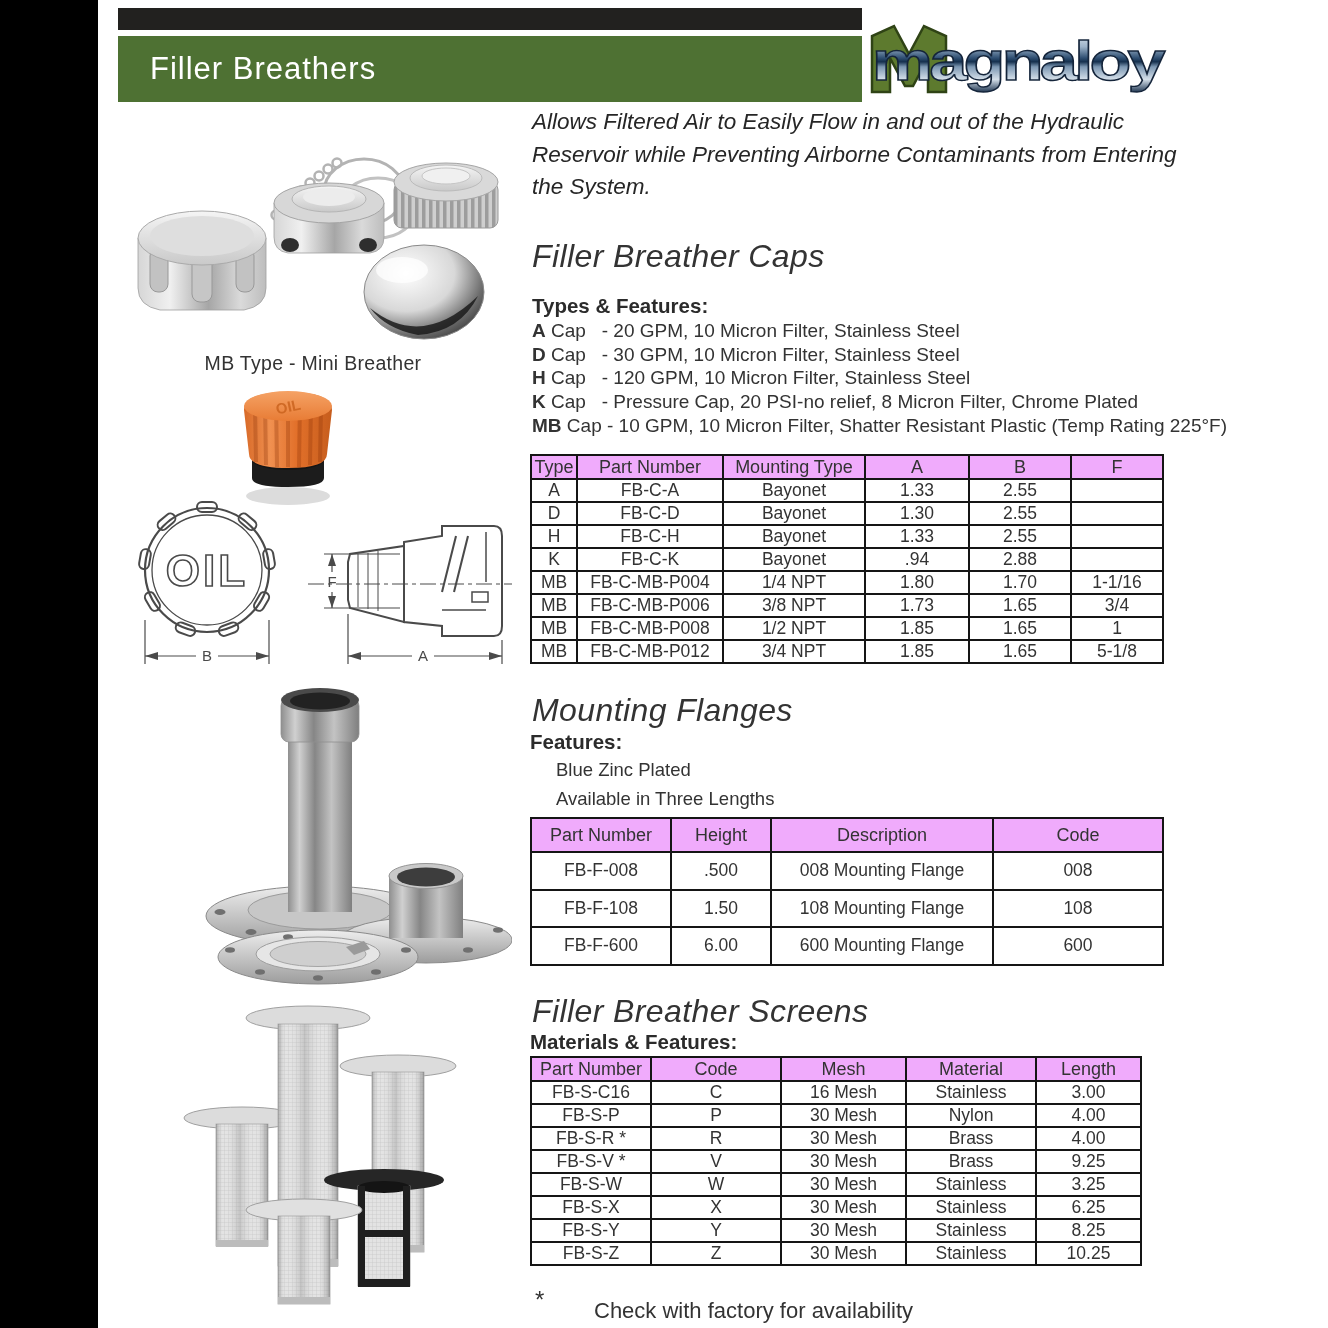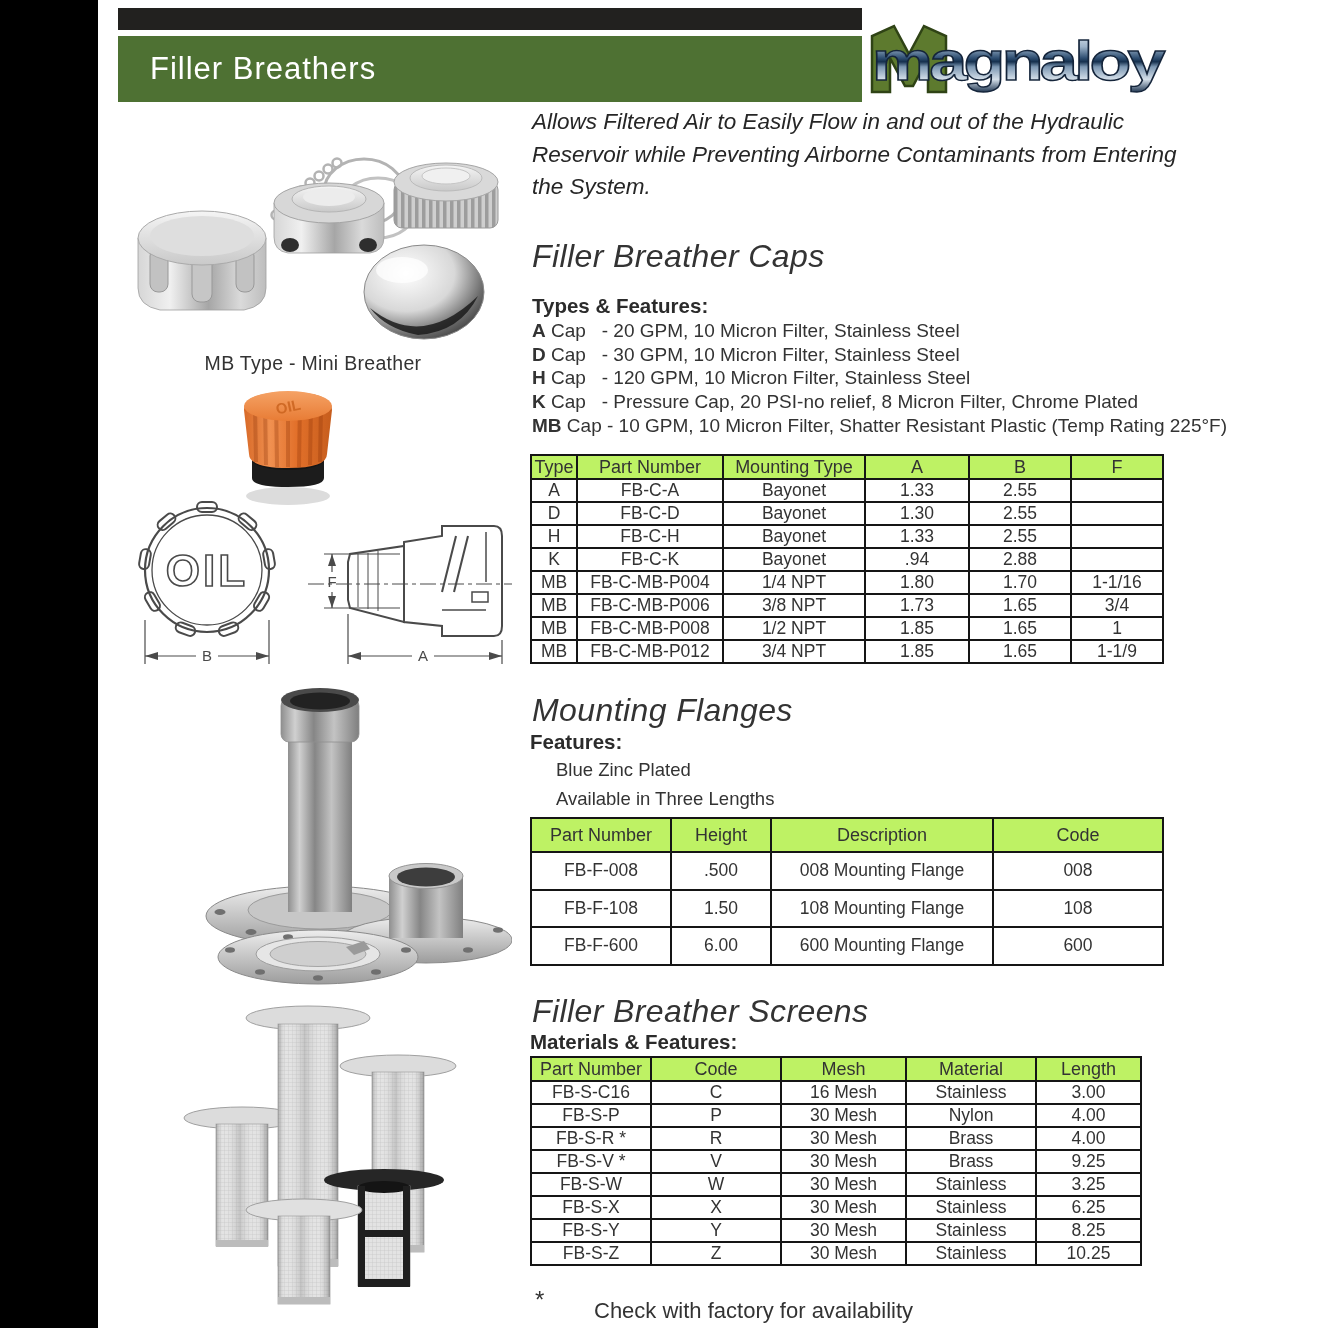--- a/index.html
+++ b/index.html
@@ -19,21 +19,21 @@
   .sec-head { font-style:italic; font-size:32px; color:#333; letter-spacing:.4px; }
   .sub-head { font-weight:bold; font-size:20.5px; color:#2b2b2b; }
   .feat-line { font-size:18.5px; color:#333; }
 
   .types-list { left:532px; top:320px; width:648px; font-size:19px; color:#333; }
   .types-list .row { height:23.7px; white-space:pre; }
   .tcode { font-weight:bold; }
 
   table.tbl { position:absolute; border-collapse:collapse; table-layout:fixed; background:#fff; }
   .tbl th, .tbl td { border:2px solid #151515; text-align:center; padding:0; color:#333; }
-  .tbl th { background:#bef264; font-weight:normal; font-size:18px; }
+  .tbl th { background:#f0abfc; font-weight:normal; font-size:18px; }
   .tbl td { font-size:17.5px; }
   #table1 th { height:24px; } #table1 td { height:22.2px; }
   #table2 th { height:34px; } #table2 td { height:37.5px; }
   #table3 th { height:24px; } #table3 td { height:22.5px; }
 
   .caption { left:118px; top:352px; width:390px; text-align:center; font-size:19.5px;
              color:#333; letter-spacing:.3px; }
   .footnote-star { left:535px; top:1286px; font-size:24px; color:#333; }
   .footnote-text { left:562px; top:1298px; font-size:22px; color:#333;margin-left:32px; }
 
@@ -446,21 +446,21 @@
         <td>1.85</td>
         <td>1.65</td>
         <td>1</td>
       </tr>
     <tr>
         <td>MB</td>
         <td>FB-C-MB-P012</td>
         <td>3/4 NPT</td>
         <td>1.85</td>
         <td>1.65</td>
-        <td>1-1/9</td>
+        <td>5-1/8</td>
       </tr>
   </tbody>
 </table>
 
 <div class="abs sec-head" style="left:532px;top:692px">Mounting Flanges</div>
 <div class="abs sub-head" style="left:530px;top:730px">Features:</div>
 <div class="abs feat-line" style="left:556px;top:759px">Blue Zinc Plated</div>
 <div class="abs feat-line" style="left:556px;top:788px">Available in Three Lengths</div>
 
 <table class="tbl" id="table2" style="left:530px;top:817px;width:632px">

